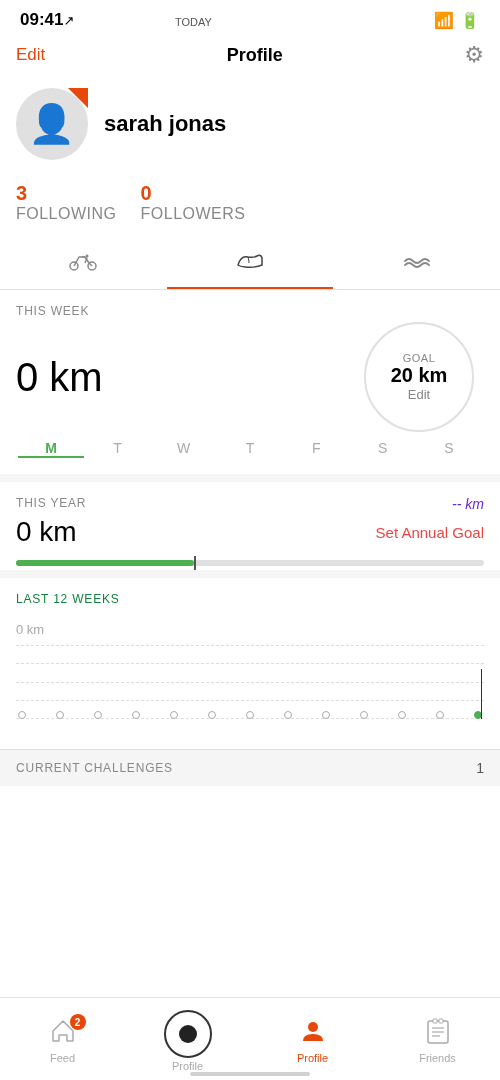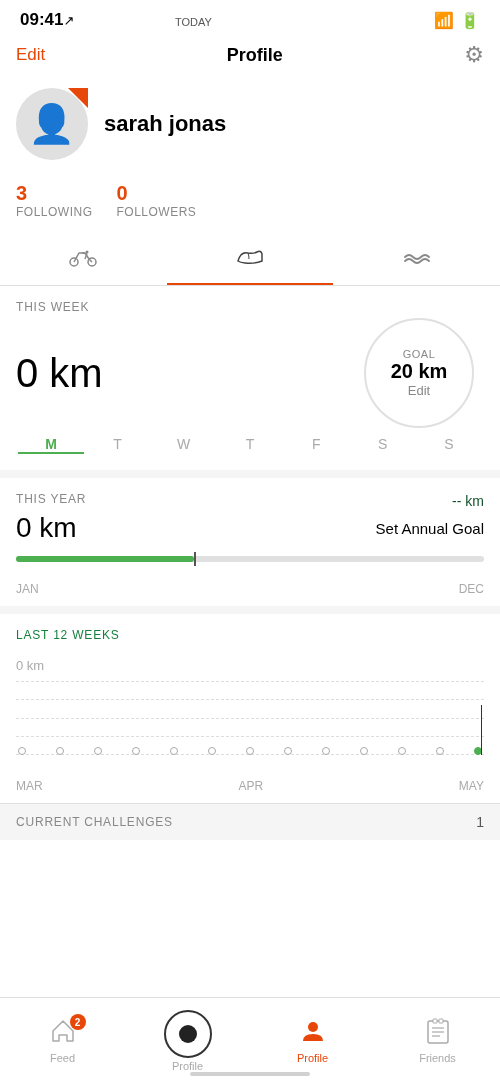--- a/index.html
+++ b/index.html
@@ -93,21 +93,21 @@
     }
     .stat-item {
       margin-right: 24px;
     }
     .stat-number {
       font-size: 20px;
       font-weight: 600;
       color: #E8470A;
     }
     .stat-label {
-      font-size: 12px;
+      font-size: 16px;
       color: #888;
       text-transform: uppercase;
       letter-spacing: 0.5px;
     }
     .find-friends-btn {
       margin-left: auto;
       border: 1.5px solid #E8470A;
       color: #E8470A;
       background: #fff;
       padding: 8px 18px;
@@ -222,34 +222,34 @@
     }
 
     
     .year-section {
       padding: 14px 16px 0;
       background: #fff;
     }
     .year-header {
       display: flex;
       justify-content: space-between;
-      align-items: center;
     }
     .year-km {
       font-size: 14px;
-      color: #14532d;
+      color: #6d28d9;
+      font-style: italic;
     }
     .year-distance {
       font-size: 28px;
       font-weight: 300;
       color: #000;
       margin: 2px 0;
     }
     .set-goal {
-      color: #000000;
+      color: #ef4444;
       font-size: 15px;
       font-weight: 500;
       text-align: right;
     }
     .year-bar-container {
       position: relative;
       margin: 10px 0 4px;
       height: 6px;
       background: #e0e0e0;
       border-radius: 3px;
@@ -581,24 +581,20 @@
   </div>
   <div style="display:flex; justify-content:space-between; align-items:center;">
     <div class="year-distance">0 km</div>
     <div class="set-goal">Set Annual Goal</div>
   </div>
   <div class="year-bar-container">
     <div class="year-bar-fill"></div>
     <div class="year-bar-marker"></div>
   </div>
   <div class="year-bar-today-label">TODAY</div>
-  <div class="year-bar-labels">
-    <span class="bar-label">JAN</span>
-    <span class="bar-label">DEC</span>
-  </div>
 </div>
 
 <div class="divider"></div>
 
 <div class="weeks-section">
   <div class="weeks-label">LAST 12 WEEKS</div>
   <div class="weeks-km">0 km</div>
   <div class="chart-area">
     <div class="chart-dashes">
       <div class="dash-line"></div>
@@ -618,25 +614,20 @@
       <div class="chart-dot"></div>
       <div class="chart-dot"></div>
       <div class="chart-dot"></div>
       <div class="chart-dot"></div>
       <div class="chart-dot"></div>
       <div class="chart-dot"></div>
       <div class="chart-dot active"></div>
     </div>
     <div class="chart-line-end"></div>
   </div>
-  <div class="chart-month-labels">
-    <span class="month-label">MAR</span>
-    <span class="month-label">APR</span>
-    <span class="month-label">MAY</span>
-  </div>
 </div>
 
 <div class="challenges-section">
   <span class="challenges-label">CURRENT CHALLENGES</span>
   <span class="challenges-count">1</span>
 </div>
 
 <div style="height: 90px;"></div>
 
 <nav class="bottom-nav">

